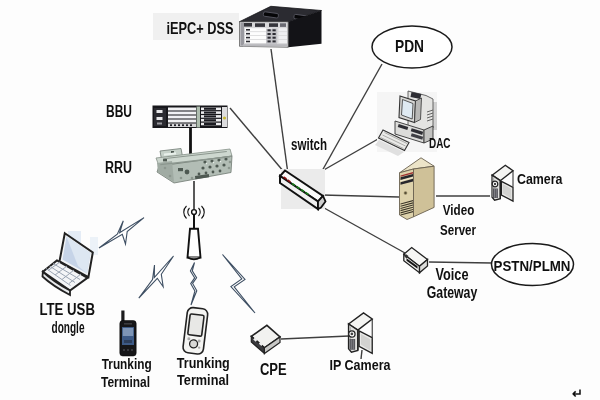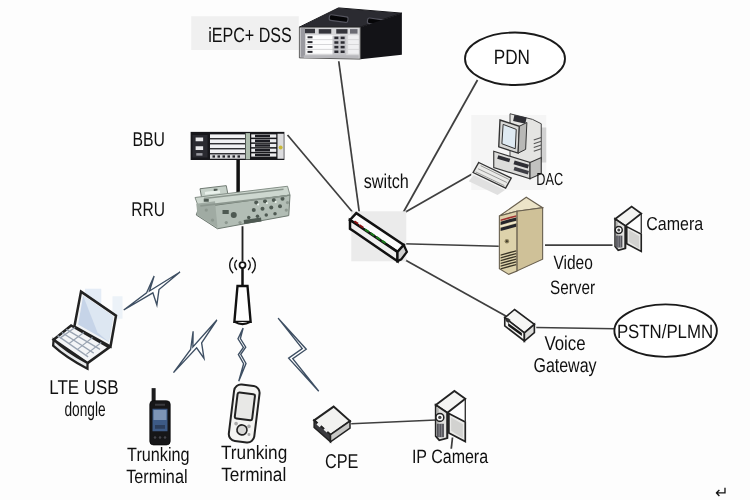--- a/index.html
+++ b/index.html
@@ -1,16 +1,16 @@
 <!DOCTYPE html>
 <html><head>
 <meta charset="utf-8">
 <style>
 html,body{margin:0;padding:0;background:#fdfdfd;}
-#canvas{position:relative;width:600px;height:400px;overflow:hidden;background:#fdfdfd;}
+#canvas{position:relative;width:600px;height:400px;overflow:hidden;background:#fdfdfd;font-weight:bold;}
 svg{position:absolute;left:0;top:0;}
 text{font-family:"Liberation Sans",sans-serif;fill:#101010;}
 </style>
 </head>
 <body>
 <div id="canvas">
 <svg width="600" height="400" viewBox="0 0 600 400">
 
   <g stroke="#3f3f3f" stroke-width="1.4" fill="none">
     <line x1="271" y1="49" x2="288" y2="174"></line>

